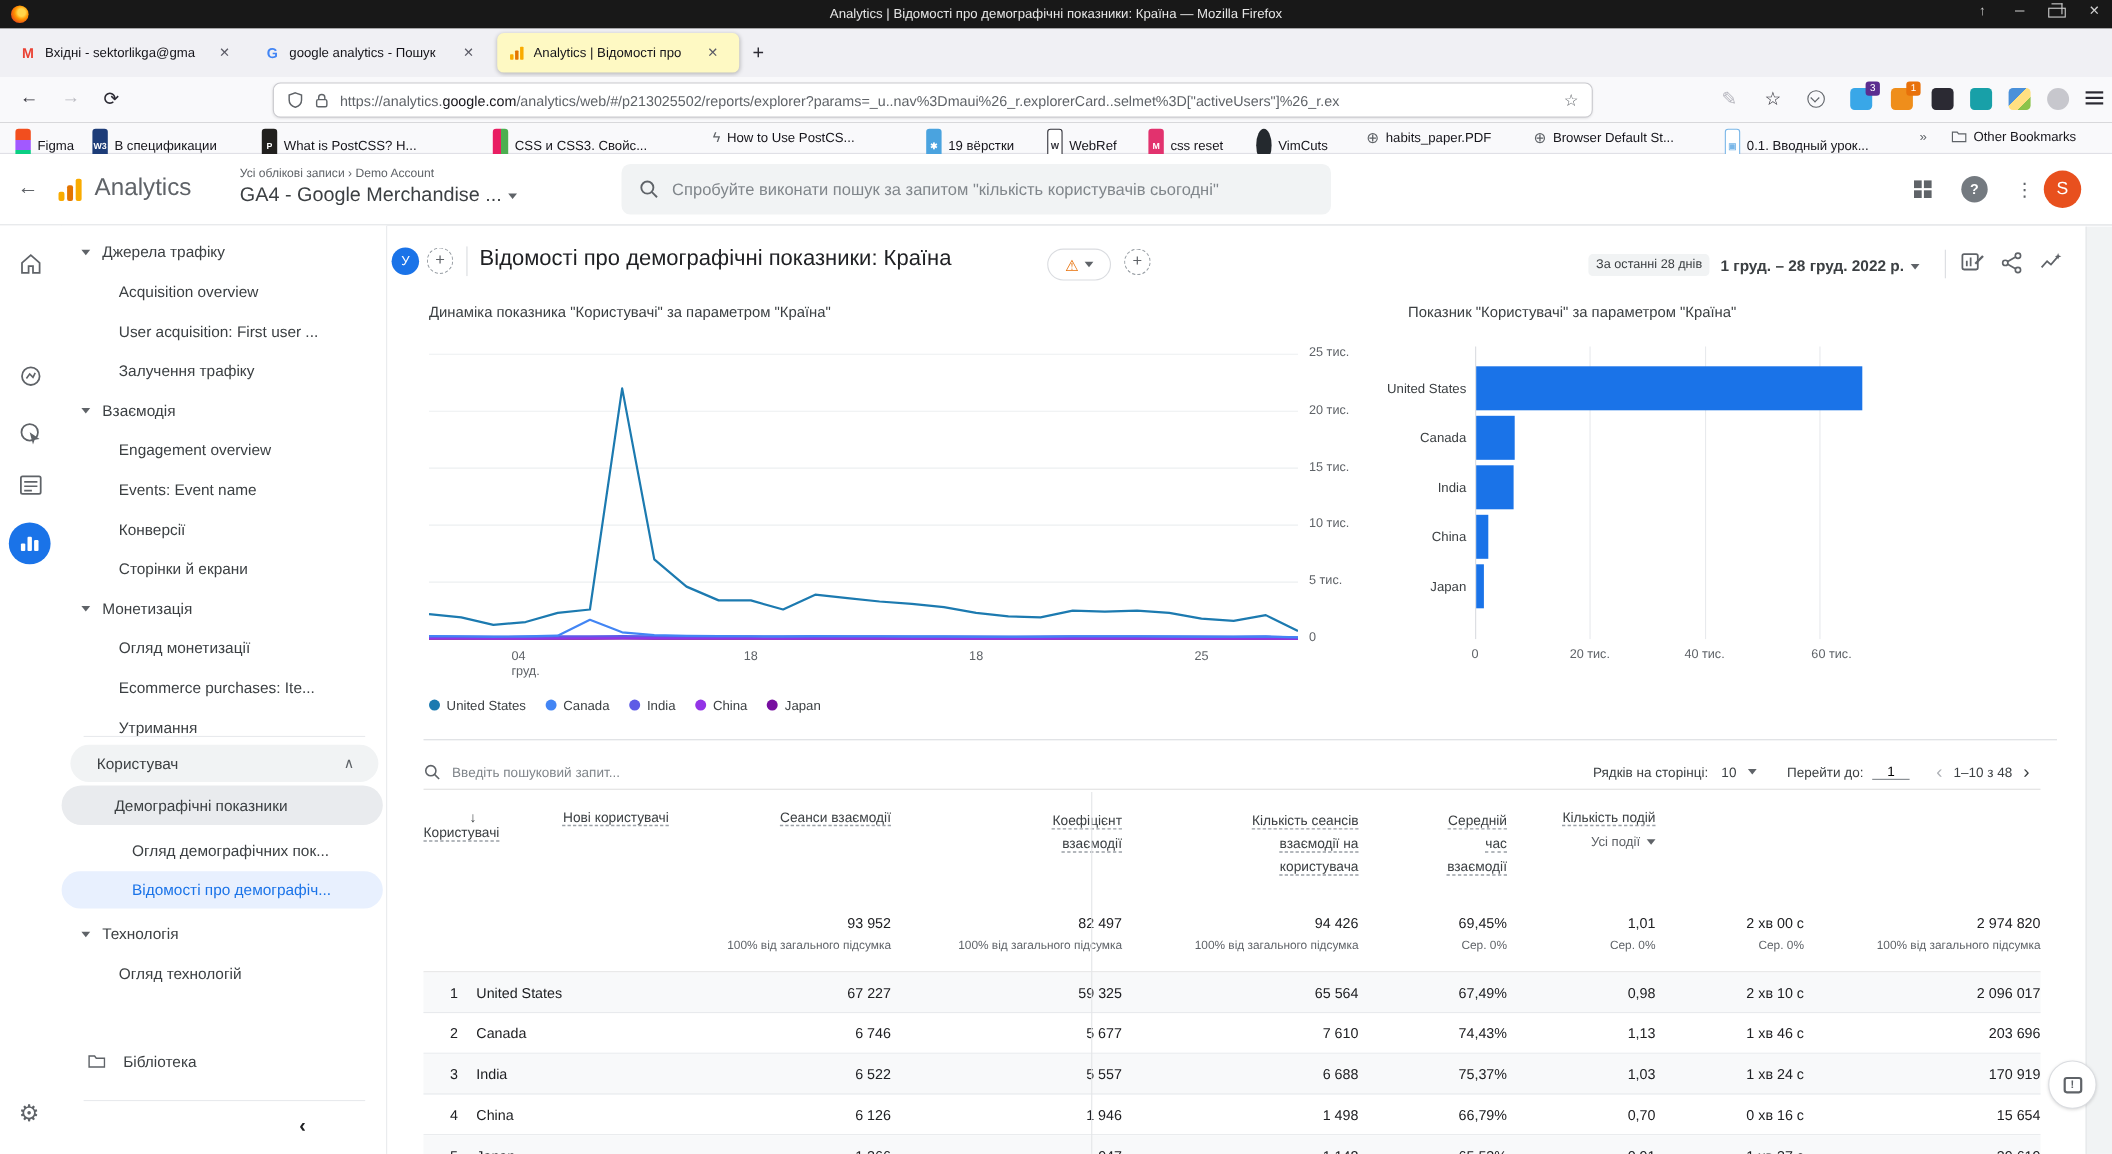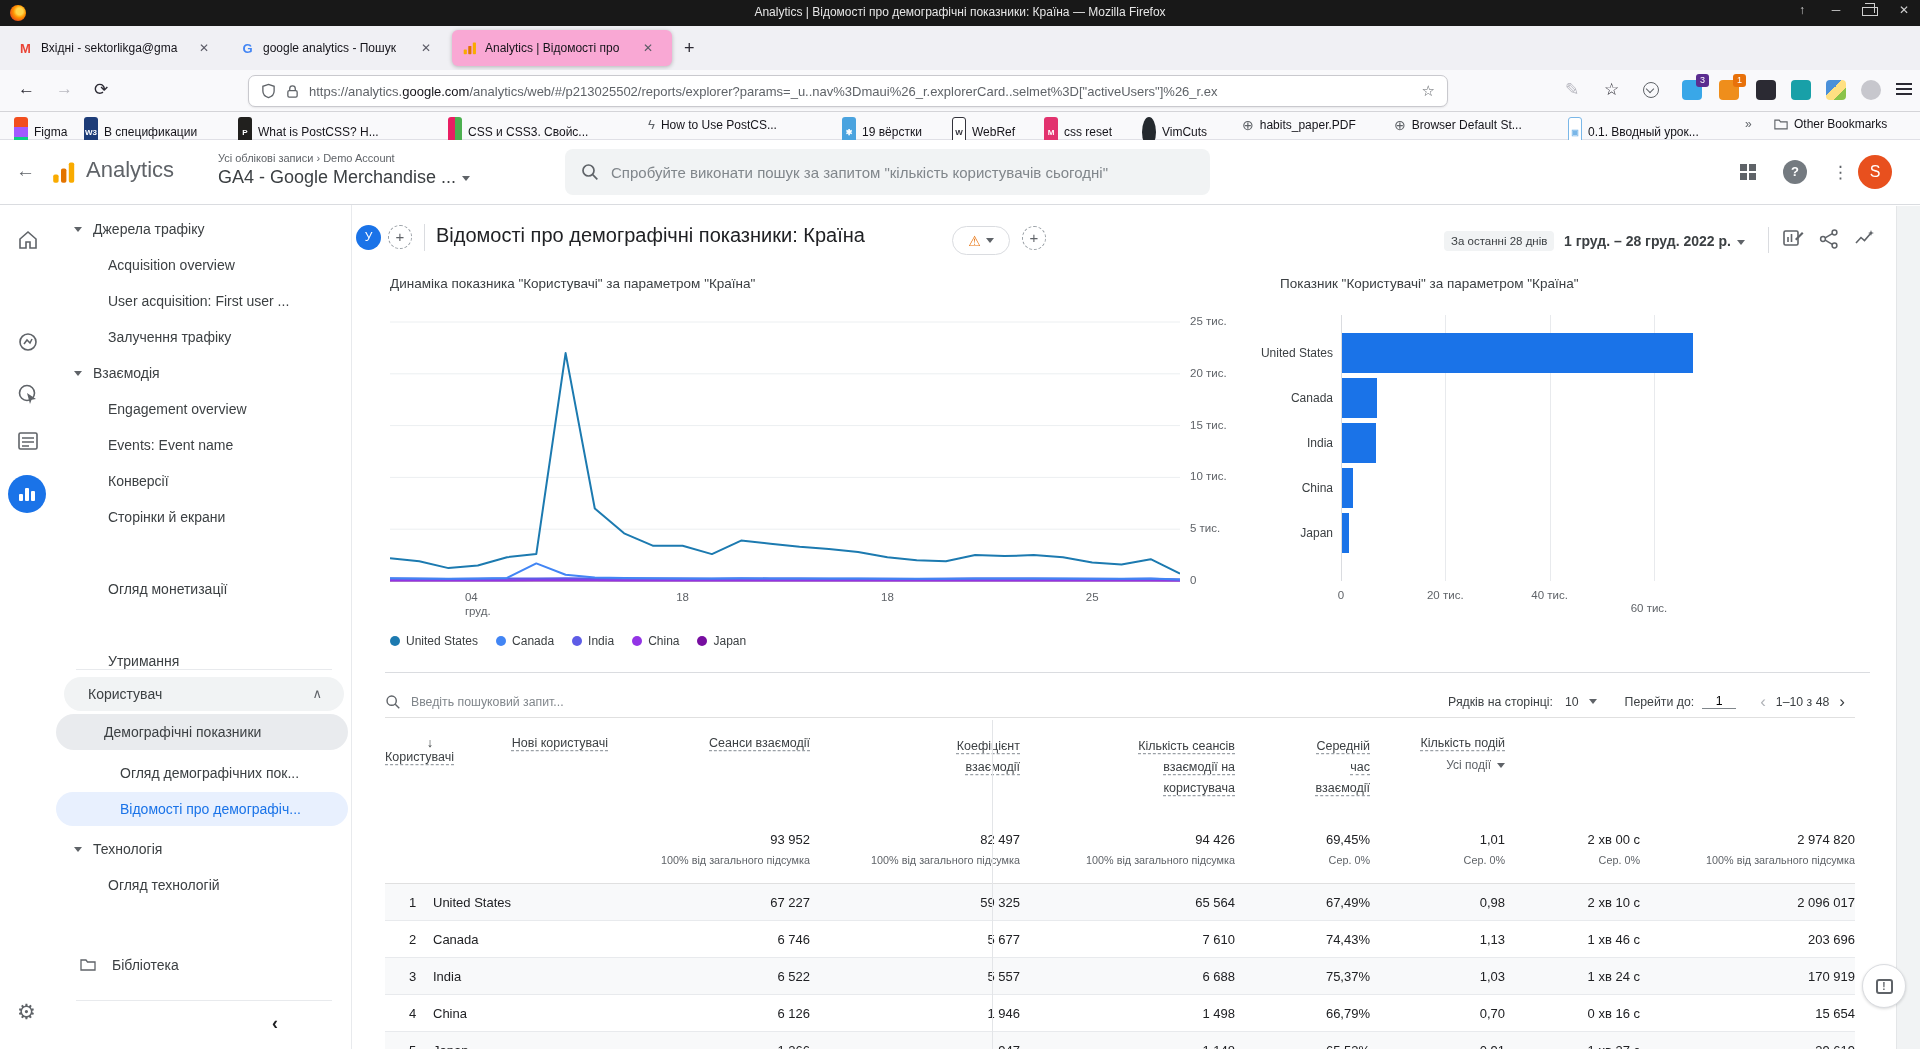--- a/index.html
+++ b/index.html
@@ -17,21 +17,21 @@
   .winbtns span { width:16px; text-align:center; }
   .win-restore { position:relative; display:inline-block; width:9px; height:9px;
     border:1.5px solid #cfcfcf; margin-top:4px; }
   .win-restore::before { content:""; position:absolute; left:2px; top:-5px; width:9px; height:9px;
     border-top:1.5px solid #cfcfcf; border-right:1.5px solid #cfcfcf; }
 
   
   #tabbar { position:absolute; left:0; top:26px; width:1920px; height:44px; background:#f0f0f4; }
   .tab { position:absolute; top:4px; height:36px; border-radius:6px; display:flex; align-items:center;
     padding:0 10px; font-size:12px; color:#15141a; }
-  .tab.active { background:#f9a8d4; box-shadow:0 1px 4px rgba(0,0,0,.25); }
+  .tab.active { background:#fef9c3; box-shadow:0 1px 4px rgba(0,0,0,.25); }
   .tab .fav { width:15px; height:15px; margin-right:8px; flex:0 0 auto; display:flex;
     align-items:center; justify-content:center; font-weight:bold; font-size:13px; }
   .tab .lbl { white-space:nowrap; overflow:hidden; width:150px; }
   .tab .x { margin-left:8px; color:#5b5b66; font-size:12px; }
   .newtab { position:absolute; left:684px; top:12px; font-size:18px; color:#2b2a33; }
 
   
   #navbar { position:absolute; left:0; top:70px; width:1920px; height:42px; background:#f9f9fb;
     border-bottom:1px solid #d4d4d8; }
   .navic { position:absolute; top:9px; font-size:17px; color:#2b2a33; }
@@ -386,22 +386,29 @@
     </div>
   <div class="nav-item child" style="top:223px">
       <span class="lbl">Events: Event name</span>
     </div>
   <div class="nav-item child" style="top:259px">
       <span class="lbl">Конверсії</span>
     </div>
   <div class="nav-item child" style="top:295px">
       <span class="lbl">Сторінки й екрани</span>
     </div>
+  <div class="nav-item" style="top:331px">
+      <span class="tri"></span>
+      <span class="lbl">Монетизація</span>
+    </div>
   <div class="nav-item child" style="top:367px">
       <span class="lbl">Огляд монетизації</span>
+    </div>
+  <div class="nav-item child" style="top:403px">
+      <span class="lbl">Ecommerce purchases: Ite...</span>
     </div>
   <div class="nav-item child" style="top:439px">
       <span class="lbl">Утримання</span>
     </div>
 
   <div class="sb-divider" style="top:464px"></div>
 
   <div class="pill-section" style="top:472px">
     <span class="lbl">Користувач</span>
     <span class="chev">∧</span>
@@ -544,21 +551,21 @@
     <div class="bar" style="top: 18px; width: 350.5px; background: rgb(26, 115, 232);"></div>
     <div class="bar" style="top: 63px; width: 35.2px; background: rgb(26, 115, 232);"></div>
     <div class="bar" style="top: 108px; width: 34px; background: rgb(26, 115, 232);"></div>
     <div class="bar" style="top: 153px; width: 11.1px; background: rgb(26, 115, 232);"></div>
     <div class="bar" style="top: 198px; width: 6.6px; background: rgb(26, 115, 232);"></div>
   </div>
 <div id="bar-xticks">
     <div class="bxtick" style="left: 0px;">0</div>
     <div class="bxtick" style="left: 104.286px;">20 тис.</div>
     <div class="bxtick" style="left: 208.571px;">40 тис.</div>
-    <div class="bxtick" style="left: 308px; margin-top: 13px;">60 тис.</div>
+    <div class="bxtick" style="left: 324px;">60 тис.</div>
   </div>
 
 <div class="card-sep"></div>
 <div id="tbl-controls">
   <svg class="ic" width="16" height="16" viewBox="0 0 18 18">
       <circle cx="7.5" cy="7.5" r="5.2" fill="none" stroke="#5f6368" stroke-width="1.6"></circle>
       <line x1="11.5" y1="11.5" x2="16" y2="16" stroke="#5f6368" stroke-width="1.6"></line>
     </svg>
   <input class="q" type="text" placeholder="Введіть пошуковий запит..." style="">
   <span class="sp"></span>

